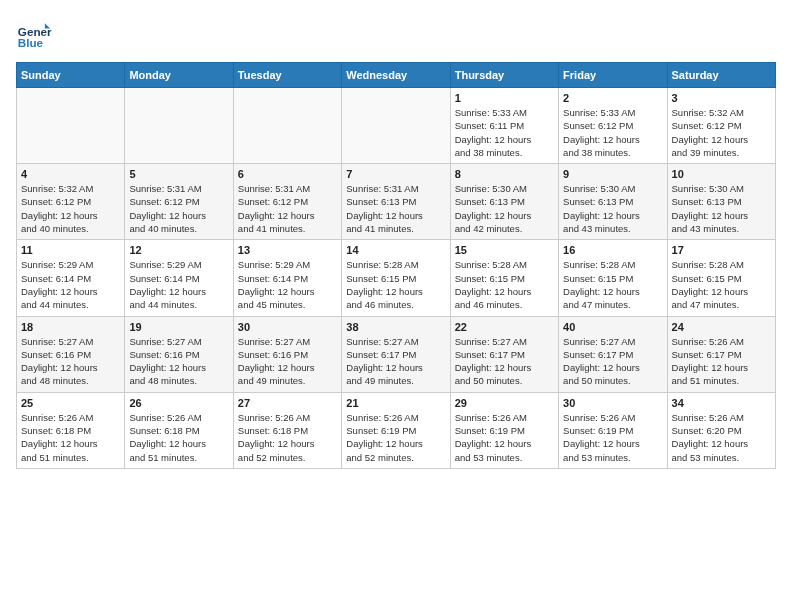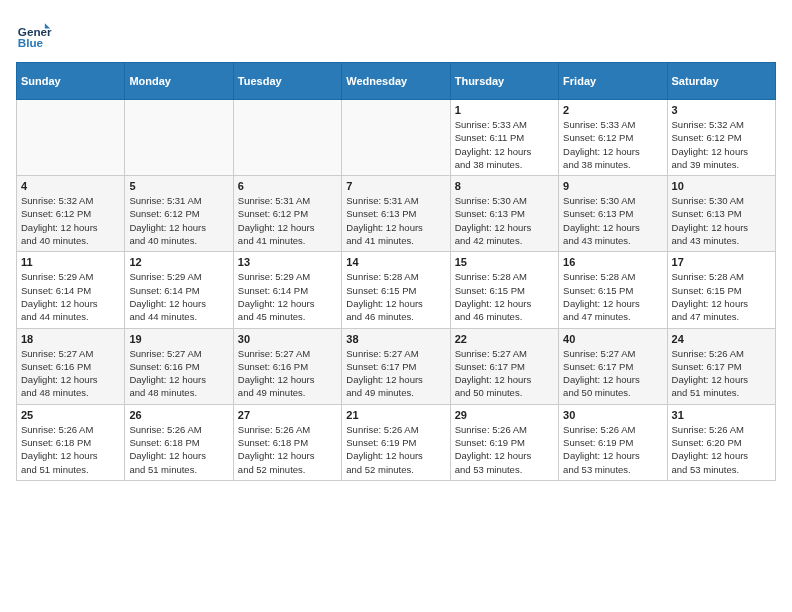--- a/index.html
+++ b/index.html
@@ -38,21 +38,21 @@
       color: #333;
     }
     table {
       width: 100%;
       border-collapse: collapse;
       font-size: 10px;
     }
     thead tr th {
       background-color: #2a7ab8;
       color: #fff;
-      padding: 12px 4px;
+      padding: 6px 4px;
       text-align: left;
       font-size: 11px;
       font-weight: bold;
       border: 1px solid #1a6aa8;
     }
     tbody tr td {
       border: 1px solid #ccc;
       vertical-align: top;
       padding: 4px;
       width: 14.28%;
@@ -324,21 +324,21 @@
 and 53 minutes.</div>
         </td>
         <td>
           <div class="day-num">30</div>
           <div class="day-info" style="white-space: pre-line;">Sunrise: 5:26 AM
 Sunset: 6:19 PM
 Daylight: 12 hours
 and 53 minutes.</div>
         </td>
         <td>
-          <div class="day-num">31</div>
+          <div class="day-num">34</div>
           <div class="day-info" style="white-space: pre-line;">Sunrise: 5:26 AM
 Sunset: 6:20 PM
 Daylight: 12 hours
 and 53 minutes.</div>
         </td>
       </tr>
     </tbody>
 </table>
 
 </body></html>

